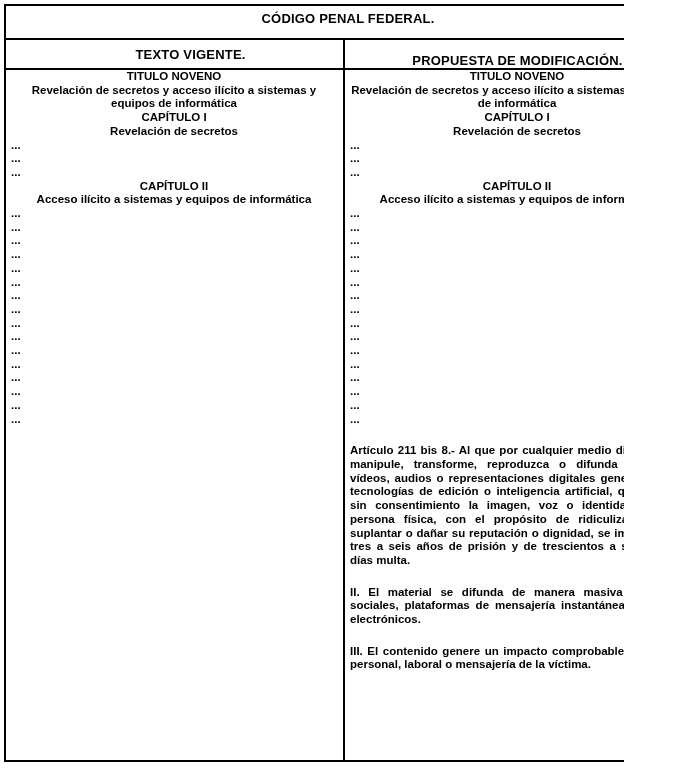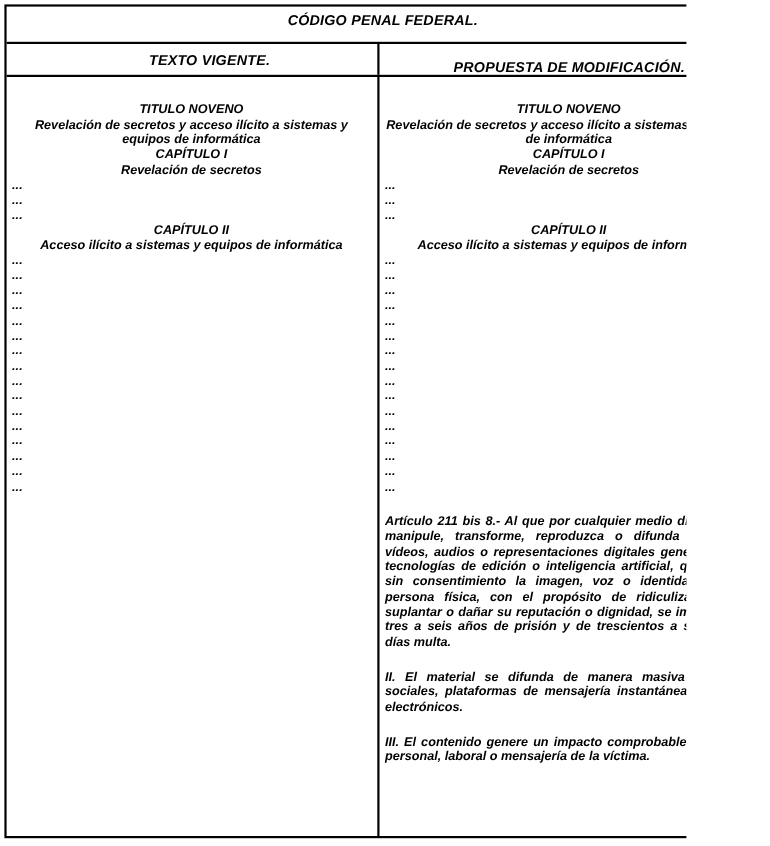--- a/index.html
+++ b/index.html
@@ -11,21 +11,20 @@
     font-weight: bold;
     color: #000000;
     -webkit-font-smoothing: antialiased;
   }
   .page {
     position: relative;
     width: 624px;
     height: 769px;
     background: #ffffff;
     overflow: hidden;
-    font-style: italic;
   }
   .table {
     position: absolute;
     left: 4px;
     top: 4px;
     width: 688px;
     height: 758px;
     border: 2px solid #000000;
     box-sizing: border-box;
     display: flex;
@@ -67,21 +66,21 @@
   .hcell.right { flex: 1; align-items: flex-end; }
   .row-body {
     flex: 1;
     min-height: 0;
     display: flex;
     font-size: 11.5px;
     line-height: 13.7px;
   }
   .bcell {
     box-sizing: border-box;
-    padding: 24px 6px 4px 5px;
+    padding: 0 6px 4px 5px;
     overflow: hidden;
   }
   .bcell.left {
     width: 339px;
     flex: 0 0 339px;
     border-right: 2px solid #000000;
   }
   .bcell.right { flex: 1; }
   .blk-heading { text-align: center; }
   .blk-ellipsis { text-align: left; }

